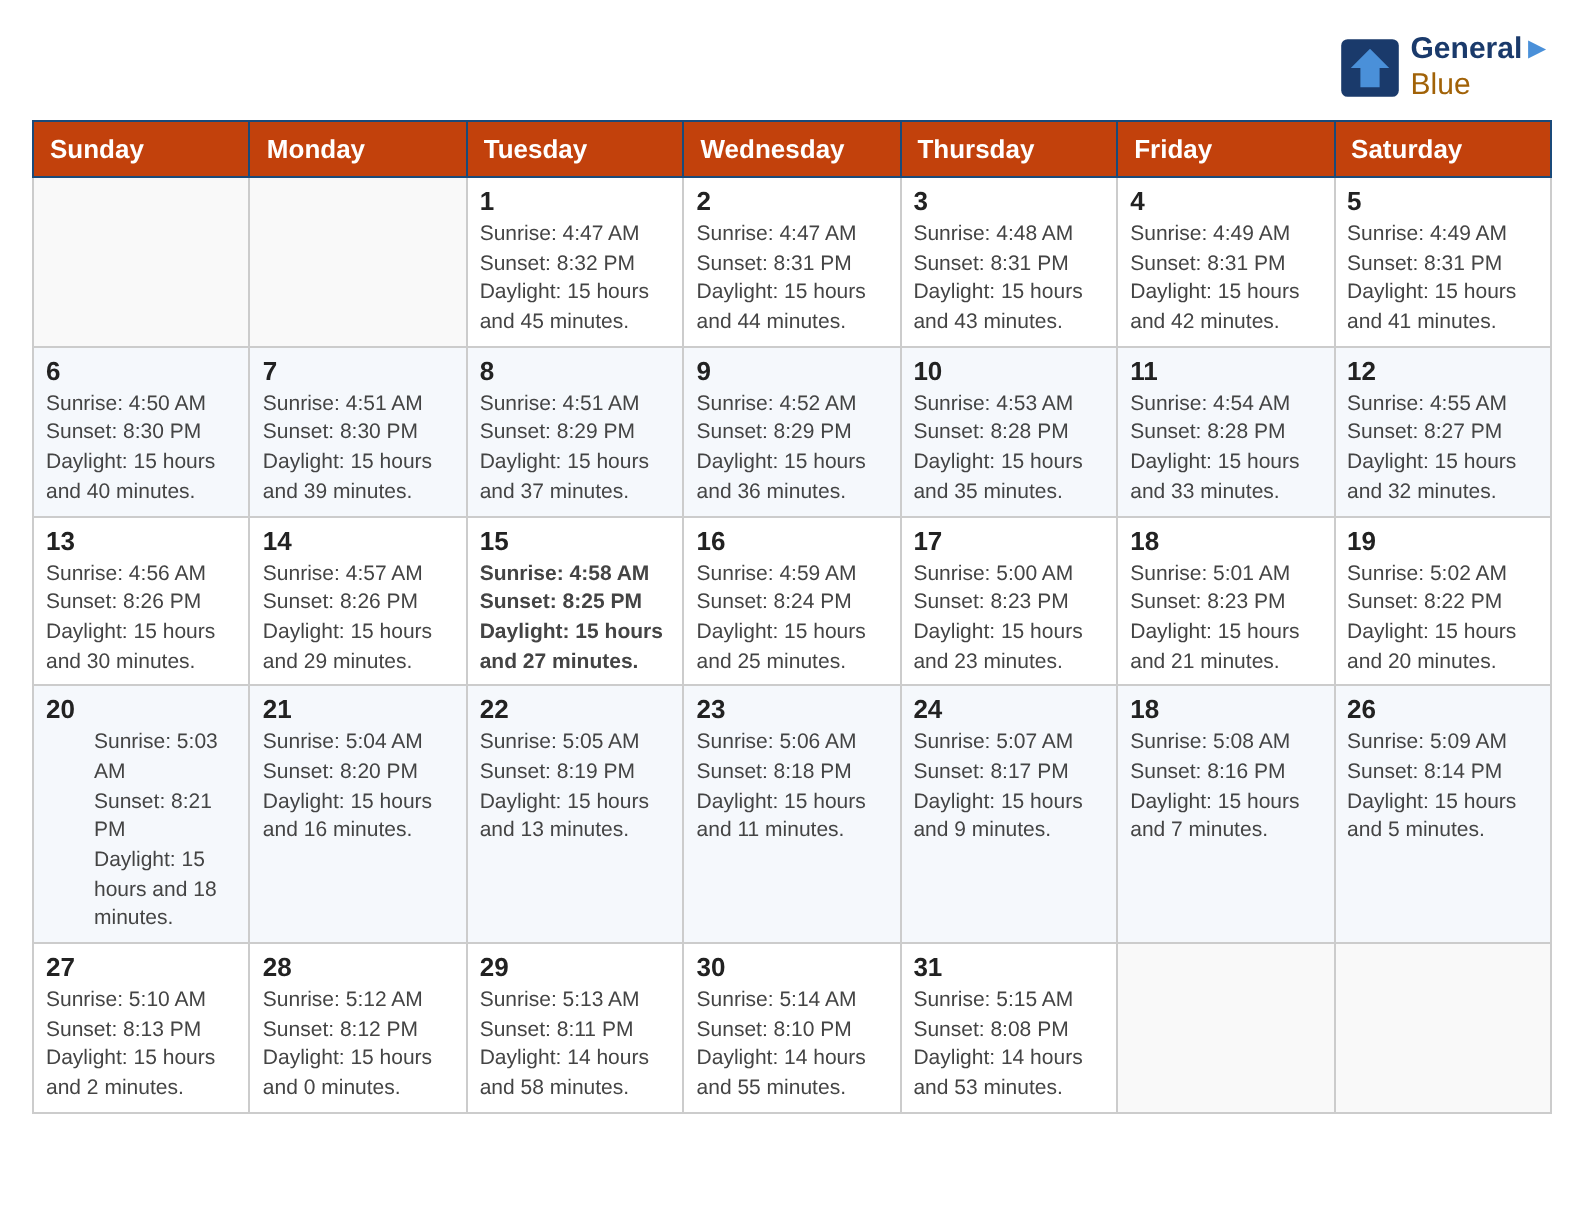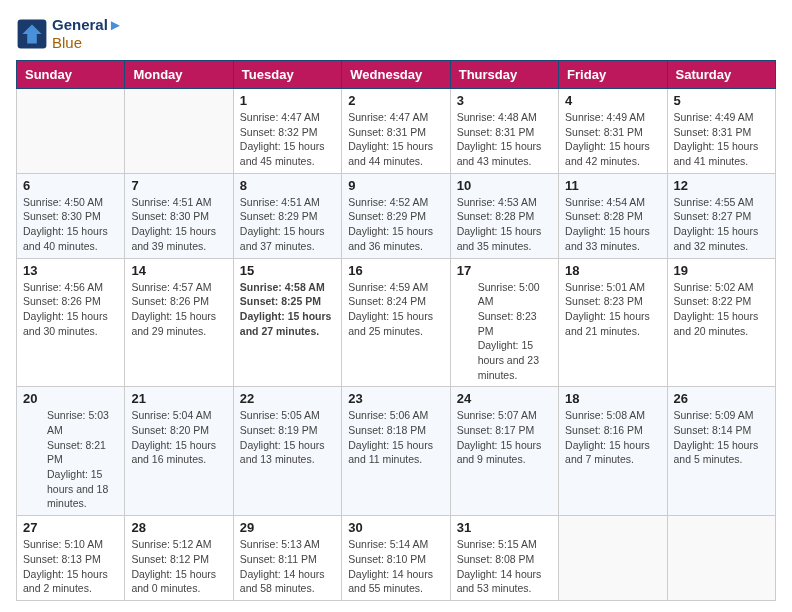--- a/index.html
+++ b/index.html
@@ -5,21 +5,21 @@
     * { box-sizing: border-box; margin: 0; padding: 0; }
     body {
       font-family: Arial, sans-serif;
       background: #fff;
       width: 792px;
       min-height: 612px;
       padding: 16px;
     }
     .header {
       display: flex;
-      justify-content: space-between;
+      justify-content: flex-end;
       align-items: flex-start;
       margin-bottom: 8px;
     }
     .logo {
       display: flex;
       align-items: center;
       gap: 4px;
     }
     .logo-icon {
       width: 32px;
@@ -73,21 +73,21 @@
       line-height: 1.4;
       color: #444;
     }
     tr:nth-child(even) td {
       background-color: #f5f8fc;
     }
     tr:nth-child(odd) td {
       background-color: #fff;
     }
     .calendar thead tr th {
-      background-color: #be185d;
+      background-color: #c2410c;
     }
   </style>
 </head>
 <body>
 
 <div class="header">
   <div class="logo">
     <svg class="logo-icon" viewBox="0 0 40 40">
       <rect x="2" y="2" width="36" height="36" rx="4" fill="#1a3a6b"></rect>
       <polygon points="20,8 32,20 26,20 26,32 14,32 14,20 8,20" fill="#4a90d9"></polygon>
@@ -212,21 +212,21 @@
 Daylight: 15 hours and 27 minutes.</div>
         </td>
         <td>
           <div class="day-number">16</div>
           <div class="day-info" style="white-space: pre-line;">Sunrise: 4:59 AM
 Sunset: 8:24 PM
 Daylight: 15 hours and 25 minutes.</div>
         </td>
         <td>
           <div class="day-number">17</div>
-          <div class="day-info" style="white-space: pre-line; margin-left: 21px;">Sunrise: 5:00 AM
+          <div class="day-info" style="white-space: pre-line;">Sunrise: 5:00 AM
 Sunset: 8:23 PM
 Daylight: 15 hours and 23 minutes.</div>
         </td>
         <td>
           <div class="day-number">18</div>
           <div class="day-info" style="white-space: pre-line;">Sunrise: 5:01 AM
 Sunset: 8:23 PM
 Daylight: 15 hours and 21 minutes.</div>
         </td>
         <td>

